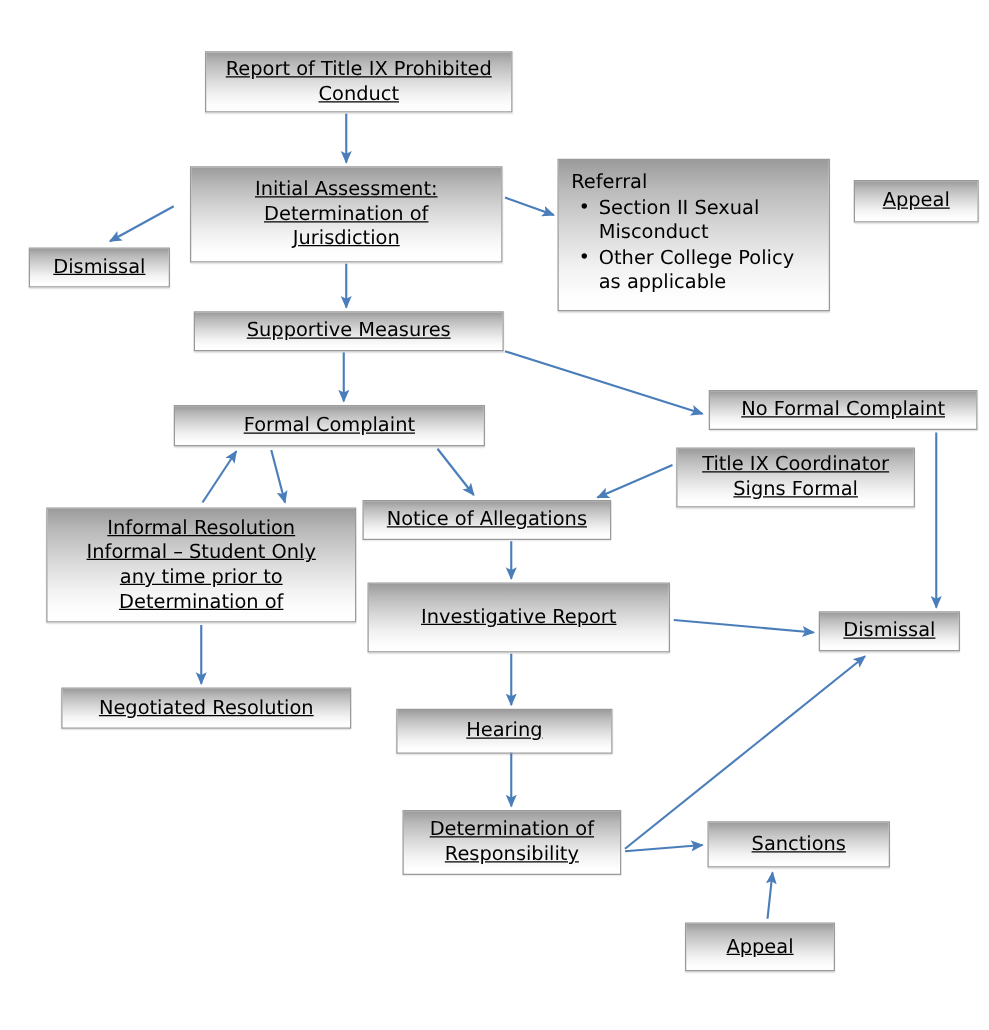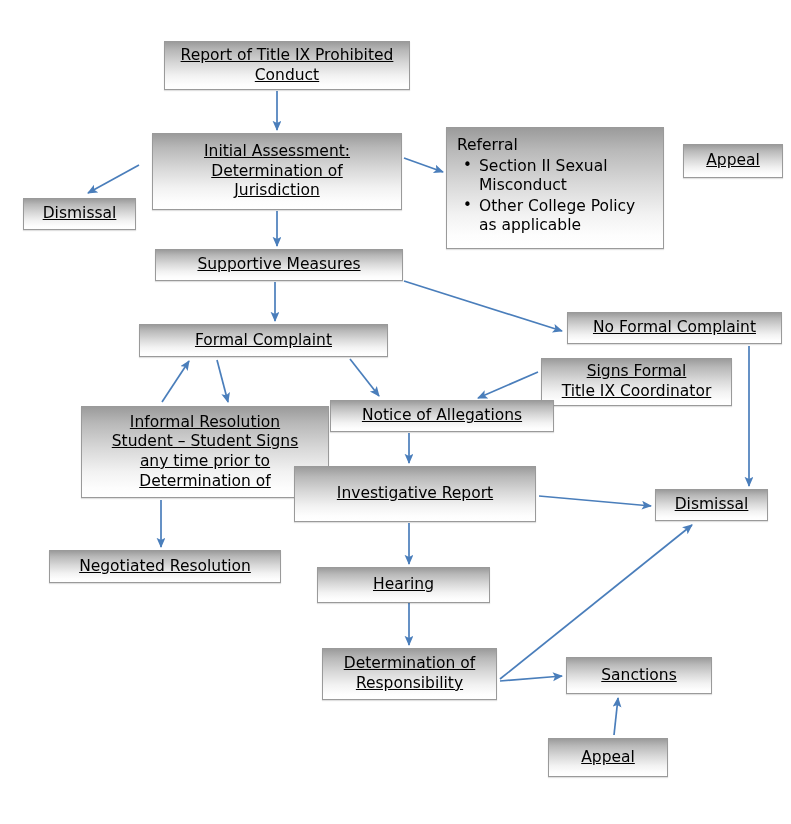--- a/index.html
+++ b/index.html
@@ -154,33 +154,33 @@
           <span class="line">Formal Complaint</span>
         </span>
       </div>
       <div class="node" style="left: 567px; top: 312px; width: 215px; height: 32px;">
         <span class="lines">
           <span class="line">No Formal Complaint</span>
         </span>
       </div>
       <div class="node" style="left: 541px; top: 358px; width: 191px; height: 48px;">
         <span class="lines">
+          <span class="line">Title IX Coordinator</span>
           <span class="line">Signs Formal</span>
-          <span class="line">Title IX Coordinator</span>
-        </span>
-      </div>
-      <div class="node" style="left: 37px; top: 406px; width: 248px; height: 92px; margin-left: 44px;">
+        </span>
+      </div>
+      <div class="node" style="left: 37px; top: 406px; width: 248px; height: 92px;">
         <span class="lines">
           <span class="line">Informal Resolution</span>
-          <span class="line">Student – Student Signs</span>
+          <span class="line">Informal – Student Only</span>
           <span class="line">any time prior to</span>
           <span class="line">Determination of</span>
         </span>
       </div>
-      <div class="node" style="left: 290px; top: 400px; width: 224px; height: 32px; margin-left: 40px;">
+      <div class="node" style="left: 290px; top: 400px; width: 199px; height: 32px;">
         <span class="lines">
           <span class="line">Notice of Allegations</span>
         </span>
       </div>
       <div class="node" style="left: 294px; top: 466px; width: 242px; height: 56px;">
         <span class="lines">
           <span class="line">Investigative Report</span>
         </span>
       </div>
       <div class="node" style="left: 655px; top: 489px; width: 113px; height: 32px;">

